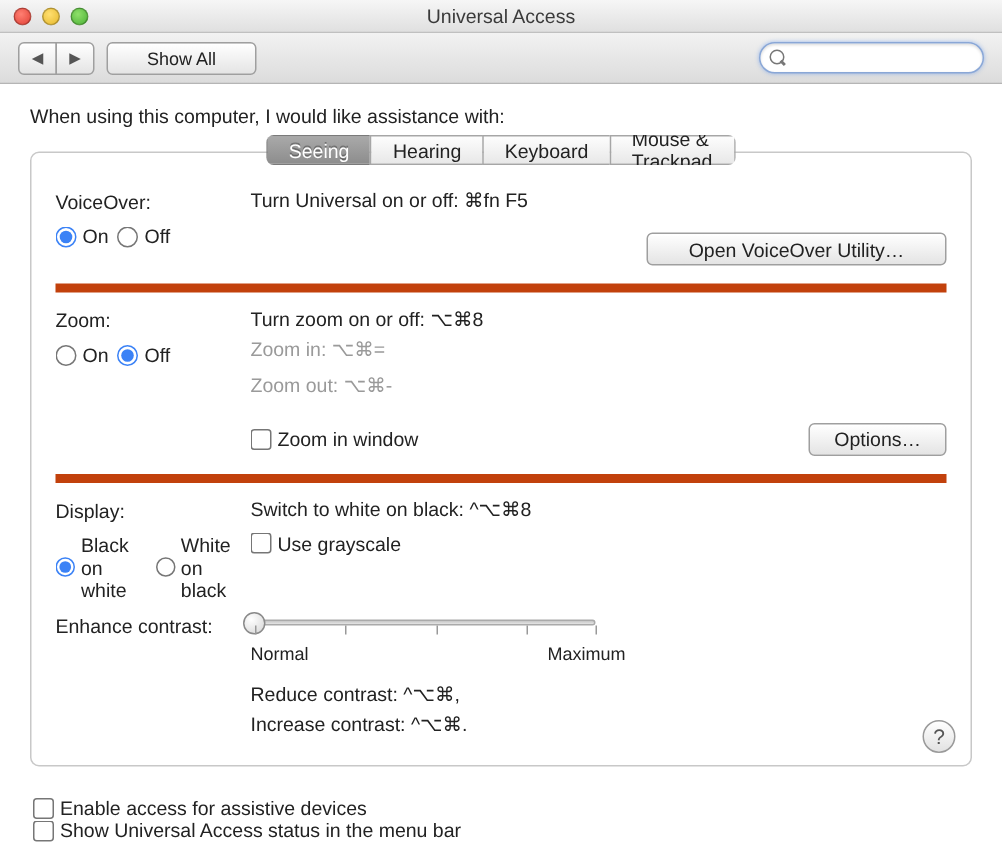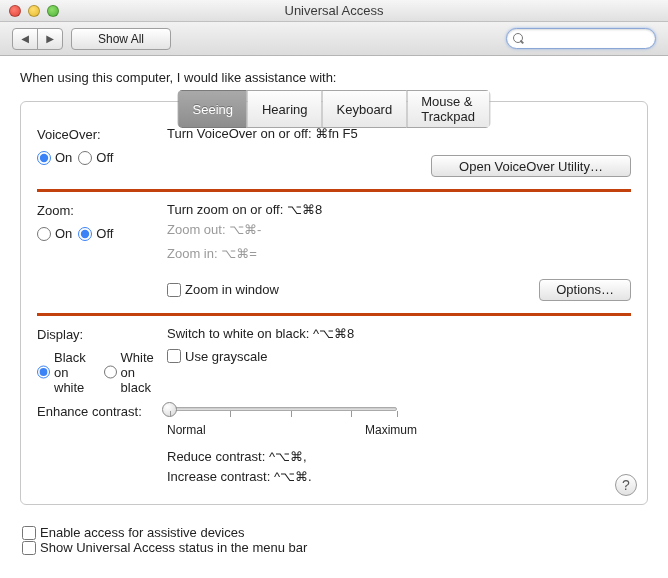--- a/index.html
+++ b/index.html
@@ -86,33 +86,33 @@
   display: flex;
   border-radius: 5px;
   overflow: hidden;
 }
 .tab {
   background: linear-gradient(#fdfdfd, #e8e8e8);
   border: 1px solid #a6a6a6;
   border-right: none;
   font-size: 13px;
   padding: 2px 14px;
-  height: 38px;
+  height: 20px;
   display: flex;
   align-items: center;
   cursor: default;
 }
 .tab:last-child { border-right: 1px solid #a6a6a6; }
 .tab.active {
   background: linear-gradient(#a9a9a9, #8d8d8d);
   color: #fff;
   border-color: #7a7a7a;
   text-shadow: 0 -1px 0 rgba(0,0,0,.3);
 }
-.row { display: flex; padding: 10px 0 12px 0; border-bottom: 3px solid #c2410c; }
+.row { display: flex; padding: 10px 0 12px 0; border-bottom: 6px solid #c2410c; }
 .row:last-child { border-bottom: none; }
 .lcol { width: 130px; font-size: 13px; padding-top: 1px; }
 .rcol { flex: 1; font-size: 13px; }
 .radios { margin-top: 8px; display: flex; gap: 6px; }
 .radio-label, .check-label { display: inline-flex; align-items: center; gap: 4px; font-size: 13px; }
 input[type=radio], input[type=checkbox] { width: 14px; height: 14px; }
 input[type=radio]:checked { accent-color: #3b82f6; }
 .rcol .hint { color: #9a9a9a; margin-top: 3px; line-height: 1.6; }
 .aqua-btn { padding: 2px 16px; font-size: 13px; }
 .subline { margin-top: 8px; display: flex; align-items: center; }
@@ -183,21 +183,21 @@
               <input type="radio" name="vo" checked="" style="">
               <span>On</span>
             </label>
           <label class="radio-label">
               <input type="radio" name="vo" style="">
               <span>Off</span>
             </label>
         </div>
       </div>
       <div class="rcol">
-        <div>Turn VoiceOver on or off: ⌘fn F5</div>
+        <div>Turn Universal on or off: ⌘fn F5</div>
         <div style="margin-top:14px; text-align:right;">
           <div class="aqua-btn" style="min-width:200px">Open VoiceOver Utility…</div>
         </div>
       </div>
     </div>
 
     <div class="row">
       <div class="lcol">
         <div>Zoom:</div>
         <div class="radios">
@@ -206,22 +206,22 @@
               <span>On</span>
             </label>
           <label class="radio-label">
               <input type="radio" name="zm" checked="" style="">
               <span>Off</span>
             </label>
         </div>
       </div>
       <div class="rcol">
         <div>Turn zoom on or off: ⌥⌘8</div>
+        <div class="hint">Zoom in:  ⌥⌘=</div>
         <div class="hint">Zoom out: ⌥⌘-</div>
-        <div class="hint">Zoom in:  ⌥⌘=</div>
         <div class="subline" style="margin-top:14px; justify-content:space-between;">
           <label class="check-label">
               <input type="checkbox" style="">
               <span>Zoom in window</span>
             </label>
           <div class="aqua-btn">Options…</div>
         </div>
       </div>
     </div>
 

